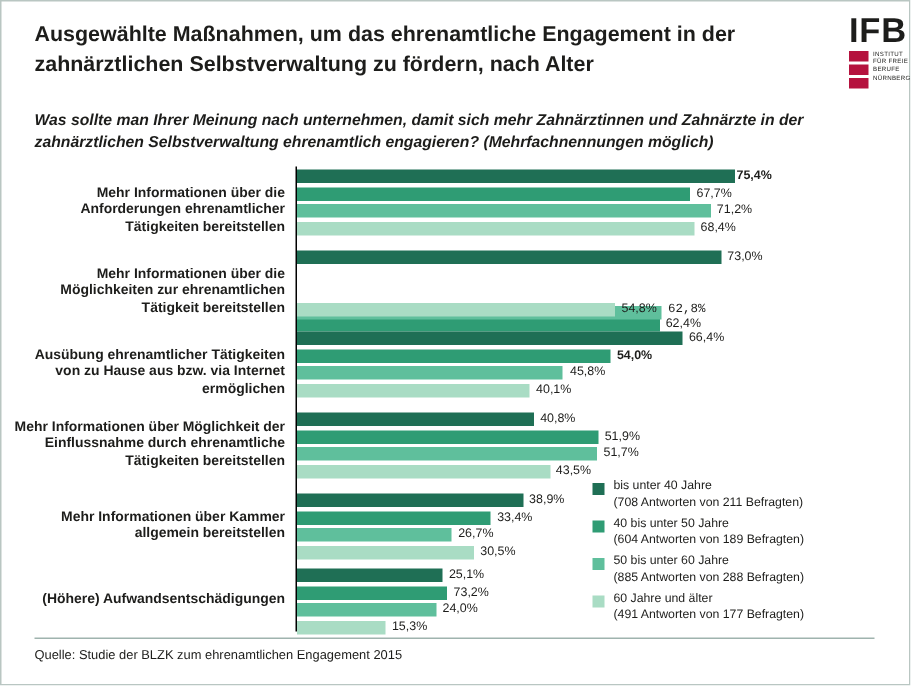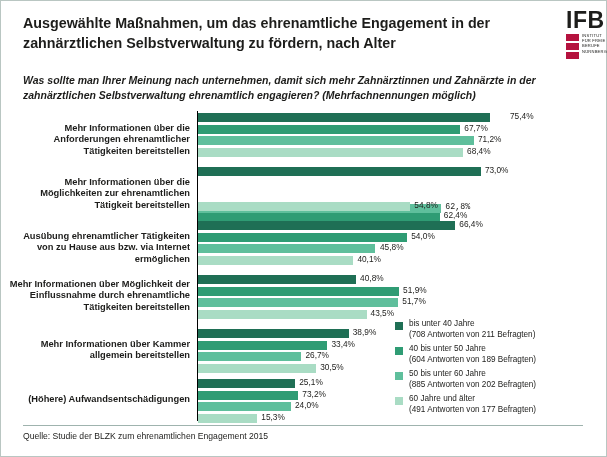--- a/index.html
+++ b/index.html
@@ -202,21 +202,21 @@
   </div>
 
   <div class="question">Was sollte man Ihrer Meinung nach unternehmen, damit sich mehr Zahnärztinnen und Zahnärzte in der zahnärztlichen Selbstverwaltung ehrenamtlich engagieren? (Mehrfachnennungen möglich)</div>
 
   <div class="chart">
     <div class="plot" id="plot">
         <div class="group" style="top: 2px;">
           <div class="cat-label" style="top: 9.5px;">Mehr Informationen über die Anforderungen ehrenamtlicher Tätigkeiten bereitstellen</div>
           <div class="bar-row" style="top: 0px; width: 100%;">
             <div class="bar" style="width: 292.175px; background: rgb(31, 111, 85);"></div>
-            <span class="bar-val" style="left: 312px;">75,4%</span>
+            <span class="bar-val" style="left: 293px; font-weight: bold;">75,4%</span>
           </div>
           <div class="bar-row" style="top: 11.5px; width: 100%;">
             <div class="bar" style="width: 262.337px; background: rgb(47, 156, 116);"></div>
             <span class="bar-val" style="left: 266.337px;">67,7%</span>
           </div>
           <div class="bar-row" style="top: 23px; width: 100%;">
             <div class="bar" style="width: 275.9px; background: rgb(95, 191, 156);"></div>
             <span class="bar-val" style="left: 279.9px;">71,2%</span>
           </div>
           <div class="bar-row" style="top: 34.5px; width: 100%;">
@@ -242,21 +242,21 @@
             <div class="bar" style="width: 212.35px; background: rgb(169, 220, 196);"></div>
             <span class="bar-val" style="left: 216.35px;">54,8%</span>
           </div>
         </div>
         <div class="group" style="top: 110px;">
           <div class="cat-label" style="top: 9.5px;">Ausübung ehrenamtlicher Tätigkeiten von zu Hause aus bzw. via Internet ermöglichen</div>
           <div class="bar-row" style="top: 0px; width: 100%;">
             <div class="bar" style="width: 257.3px; background: rgb(31, 111, 85);"></div>
             <span class="bar-val" style="left: 261.3px;">66,4%</span>
           </div>
-          <div class="bar-row" style="top: 11.5px; width: 100%;">
+          <div class="bar-row" style="top: 11.5px; width: 100%; font-weight: bold;">
             <div class="bar" style="width: 209.25px; background: rgb(47, 156, 116);"></div>
             <span class="bar-val" style="left: 213.25px;">54,0%</span>
           </div>
           <div class="bar-row" style="top: 23px; width: 100%;">
             <div class="bar" style="width: 177.475px; background: rgb(95, 191, 156);"></div>
             <span class="bar-val" style="left: 182px;">45,8%</span>
           </div>
           <div class="bar-row" style="top: 34.5px; width: 100%;">
             <div class="bar" style="width: 155.387px; background: rgb(169, 220, 196);"></div>
             <span class="bar-val" style="left: 159.387px;">40,1%</span>
@@ -324,21 +324,21 @@
         <div class="legend-item">
           <span class="legend-swatch" style="background: rgb(31, 111, 85);"></span>
           <span class="legend-text">bis unter 40 Jahre<span class="l2">(708 Antworten von 211 Befragten)</span></span>
         </div>
         <div class="legend-item">
           <span class="legend-swatch" style="background: rgb(47, 156, 116);"></span>
           <span class="legend-text">40 bis unter 50 Jahre<span class="l2">(604 Antworten von 189 Befragten)</span></span>
         </div>
         <div class="legend-item">
           <span class="legend-swatch" style="background: rgb(95, 191, 156);"></span>
-          <span class="legend-text">50 bis unter 60 Jahre<span class="l2">(885 Antworten von 202 Befragten)</span></span>
+          <span class="legend-text">50 bis unter 60 Jahre<span class="l2">(885 Antworten von 288 Befragten)</span></span>
         </div>
         <div class="legend-item">
           <span class="legend-swatch" style="background: rgb(169, 220, 196);"></span>
           <span class="legend-text">60 Jahre und älter<span class="l2">(491 Antworten von 177 Befragten)</span></span>
         </div>
       </div>
   </div>
 
   <div class="source-rule"></div>
   <div class="source">Quelle: Studie der BLZK zum ehrenamtlichen Engagement 2015</div>

